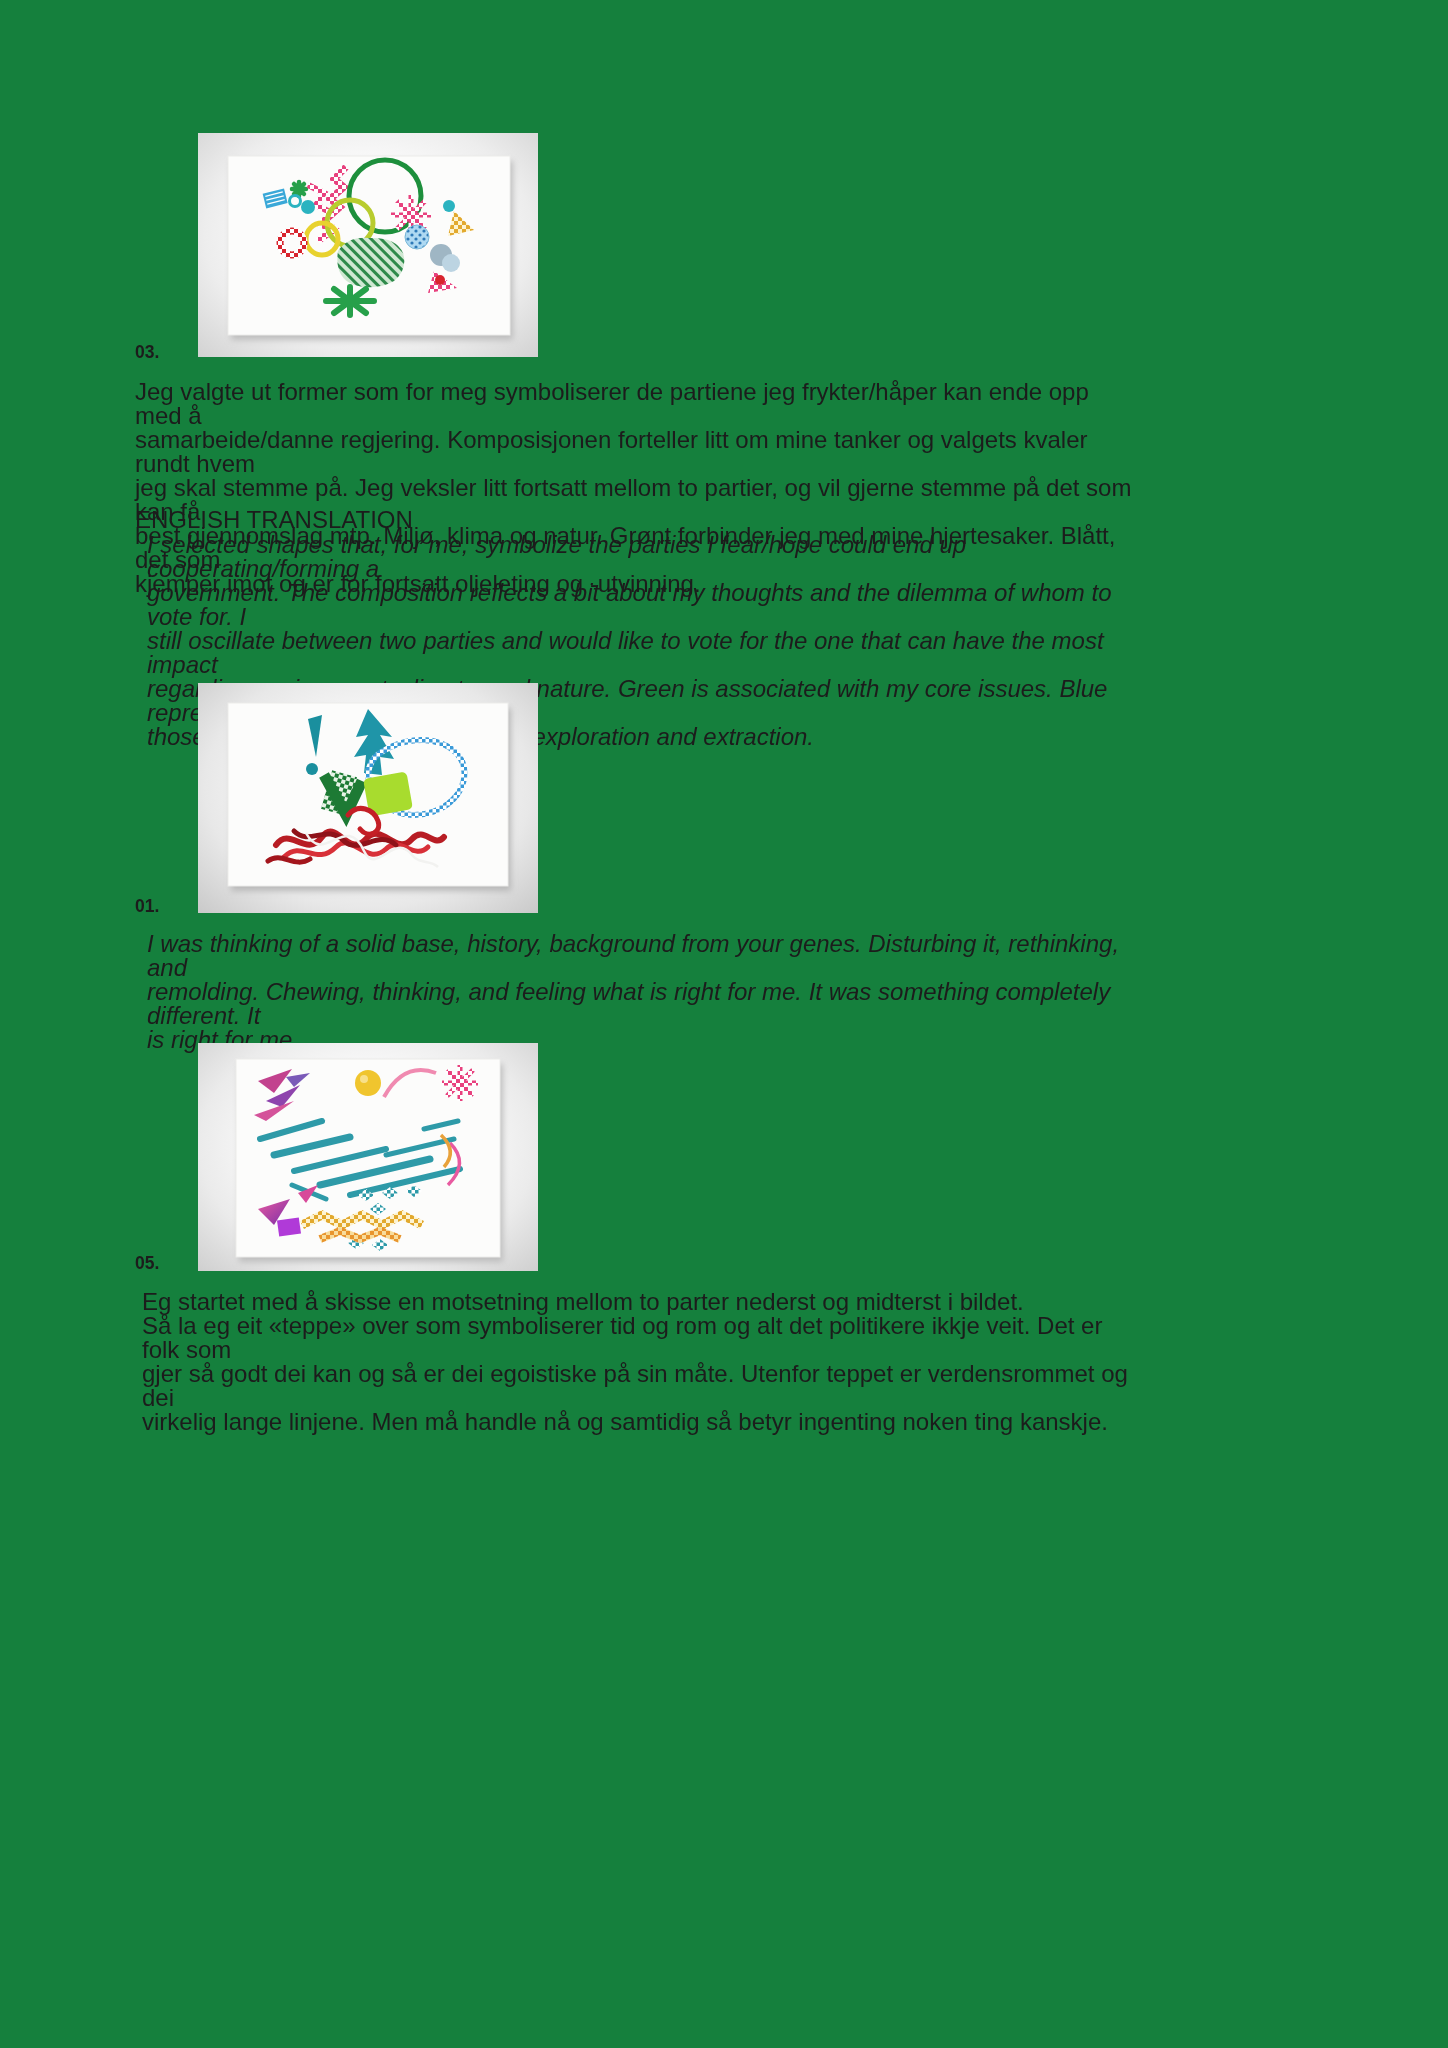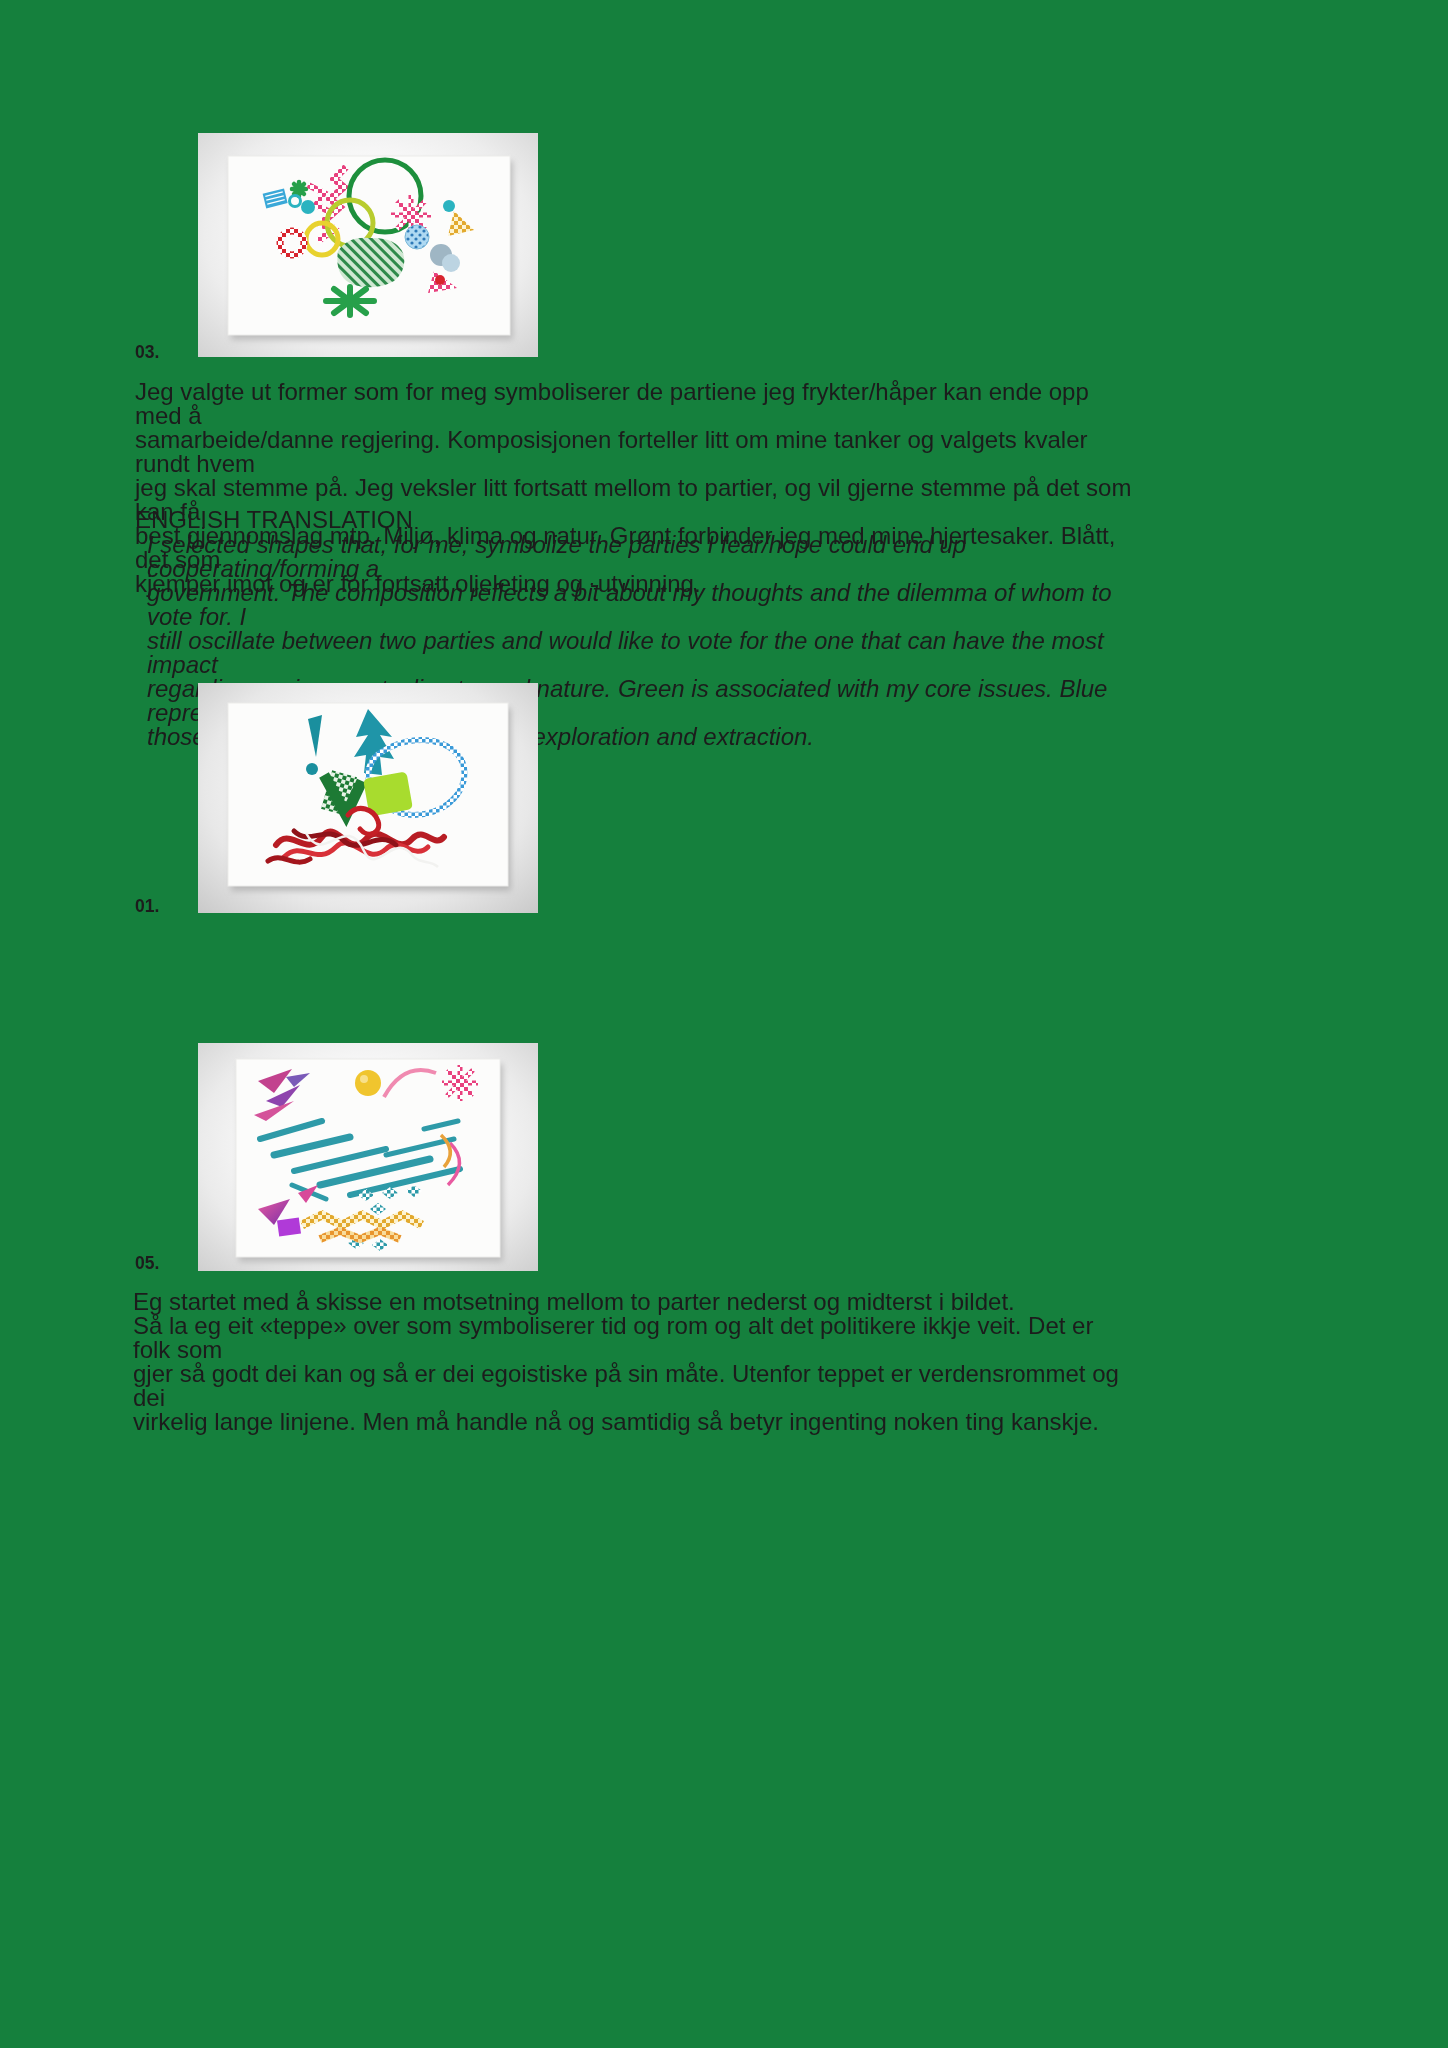--- a/index.html
+++ b/index.html
@@ -185,20 +185,23 @@
         <path d="M150,132 C160,120 176,126 180,138 C184,150 170,156 162,146" stroke="#c41f26" stroke-width="5"></path>
         <path d="M70,178 C84,168 96,186 112,176" stroke="#a3151c" stroke-width="5"></path>
       </g>
 
       <path d="M108,150 C126,184 148,128 166,168 C178,194 196,148 214,172 C222,182 232,176 240,184" fill="none" stroke="#f2f2f0" stroke-width="2.5"></path>
     </svg>
   </figure>
 
   <div class="fig-label" style="left:135px; top:896px;">01.</div>
 
+  <p class="body-text italic" style="left:135px; top:932px;">I was thinking of a solid base, history, background from your genes. Disturbing it, rethinking, and
+remolding. Chewing, thinking, and feeling what is right for me. It was something completely different. It
+is right for me.</p>
 
   <figure class="photo photo-c" style="left:198px; top:1043px; width:340px; height:228px;">
     <svg viewBox="0 0 340 228">
       <rect x="41" y="21" width="264" height="198" fill="#bdbdbd" filter="url(#soft)"></rect>
       <rect x="38" y="16" width="264" height="198" fill="#fcfcfb" stroke="#ececea" stroke-width="1"></rect>
 
       <polygon points="60,38 94,26 76,50" fill="#c2428e"></polygon>
       <polygon points="68,58 102,42 84,64" fill="#8e44ad"></polygon>
       <polygon points="56,72 96,58 68,78" fill="#d4539a"></polygon>
       <polygon points="88,34 112,30 96,44" fill="#7a5ab8"></polygon>
@@ -239,18 +242,18 @@
       <path d="M122,196 L142,188 L162,196 L182,188 L202,196" fill="none" stroke="url(#checkOrange)" stroke-width="8"></path>
 
       <polygon points="60,166 92,156 76,182" fill="url(#gradPurple)"></polygon>
       <rect x="80" y="176" width="22" height="16" fill="#b03ad8" transform="rotate(-8 91 184)"></rect>
       <polygon points="100,150 120,142 108,160" fill="#d84a9a"></polygon>
     </svg>
   </figure>
 
   <div class="fig-label" style="left:135px; top:1253px;">05.</div>
 
-  <p class="body-text" style="left:133px; top:1290px;">Eg startet med å skisse en motsetning mellom to parter nederst og midterst i bildet.
+  <p class="body-text" style="left:142px; top:1290px;">Eg startet med å skisse en motsetning mellom to parter nederst og midterst i bildet.
 Så la eg eit «teppe» over som symboliserer tid og rom og alt det politikere ikkje veit. Det er folk som
 gjer så godt dei kan og så er dei egoistiske på sin måte. Utenfor teppet er verdensrommet og dei
 virkelig lange linjene. Men må handle nå og samtidig så betyr ingenting noken ting kanskje.</p>
 
 </div>
 
 </body></html>

